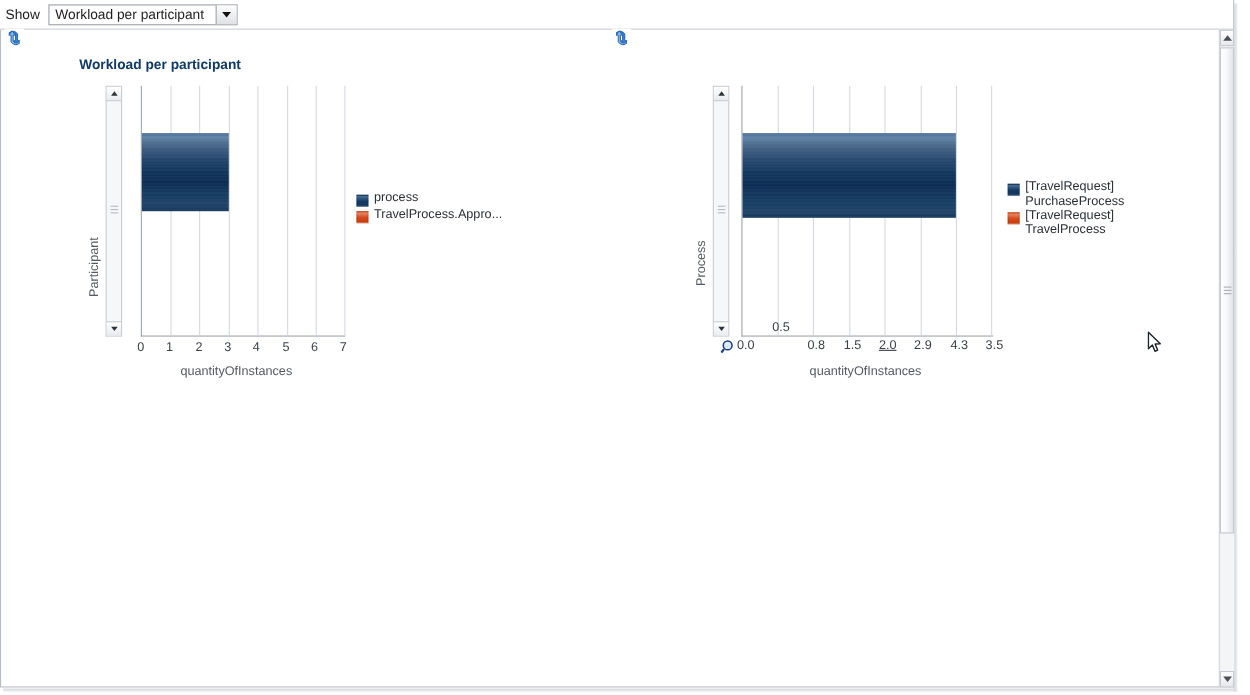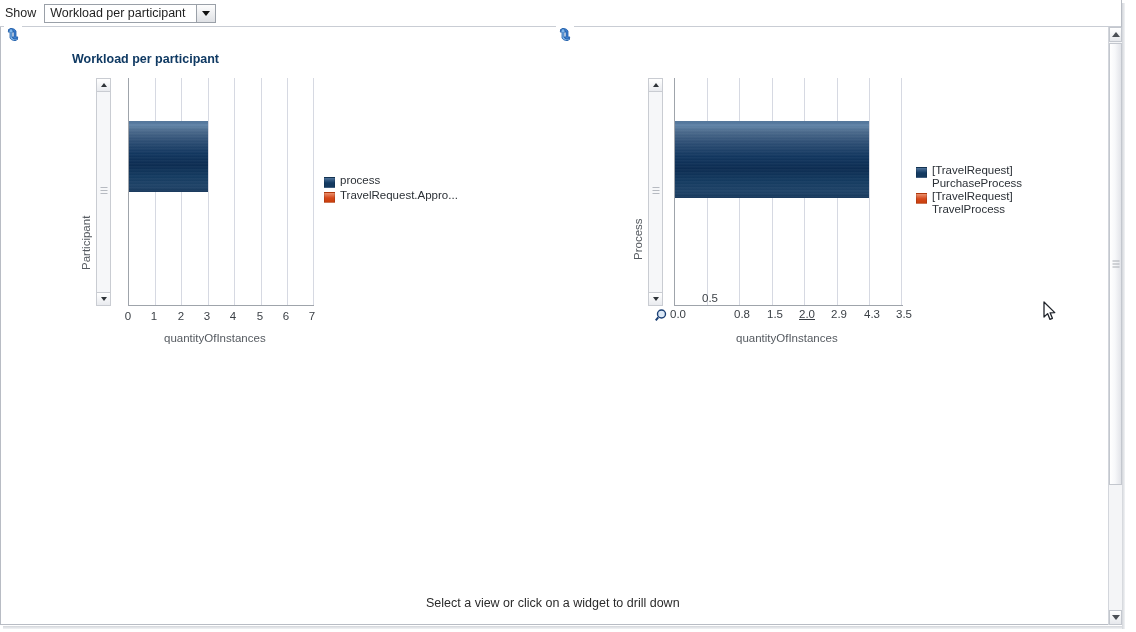--- a/index.html
+++ b/index.html
@@ -348,21 +348,21 @@
 
     <div class="axis-title-x" style="left:92px; top:280px;">quantityOfInstances</div>
 
     <div class="legend" style="left:252px; top:122px;">
       <div class="legend-row">
         <span class="legend-swatch blue"></span>
         <span class="legend-text">process</span>
       </div>
       <div class="legend-row">
         <span class="legend-swatch orange"></span>
-        <span class="legend-text">TravelRequest.Appro...</span>
+        <span class="legend-text">TravelProcess.Appro...</span>
       </div>
     </div>
   </div>
 
   <div class="chart" style="left:624px; top:52px; width:440px; height:300px;">
 
 
     <div class="axis-title-y" style="left:8px; top:208px;">Process</div>
 
     <div class="mini-scroll" style="left:24px; top:26px; height:228px;">
@@ -417,21 +417,20 @@
 PurchaseProcess</span>
       </div>
       <div class="legend-row">
         <span class="legend-swatch orange"></span>
         <span class="legend-text">[TravelRequest]
 TravelProcess</span>
       </div>
     </div>
   </div>
 
-  <div class="footer-msg" style="left:426px; top:596px;">Select a view or click on a widget to drill down</div>
 
   <div class="vscroll">
     <div class="sb-btn sb-up">
         <span class="sb-tri-up"></span>
       </div>
     <div class="sb-thumb">
       <span class="sb-grip">
           <i></i>
           <i></i>
           <i></i>

